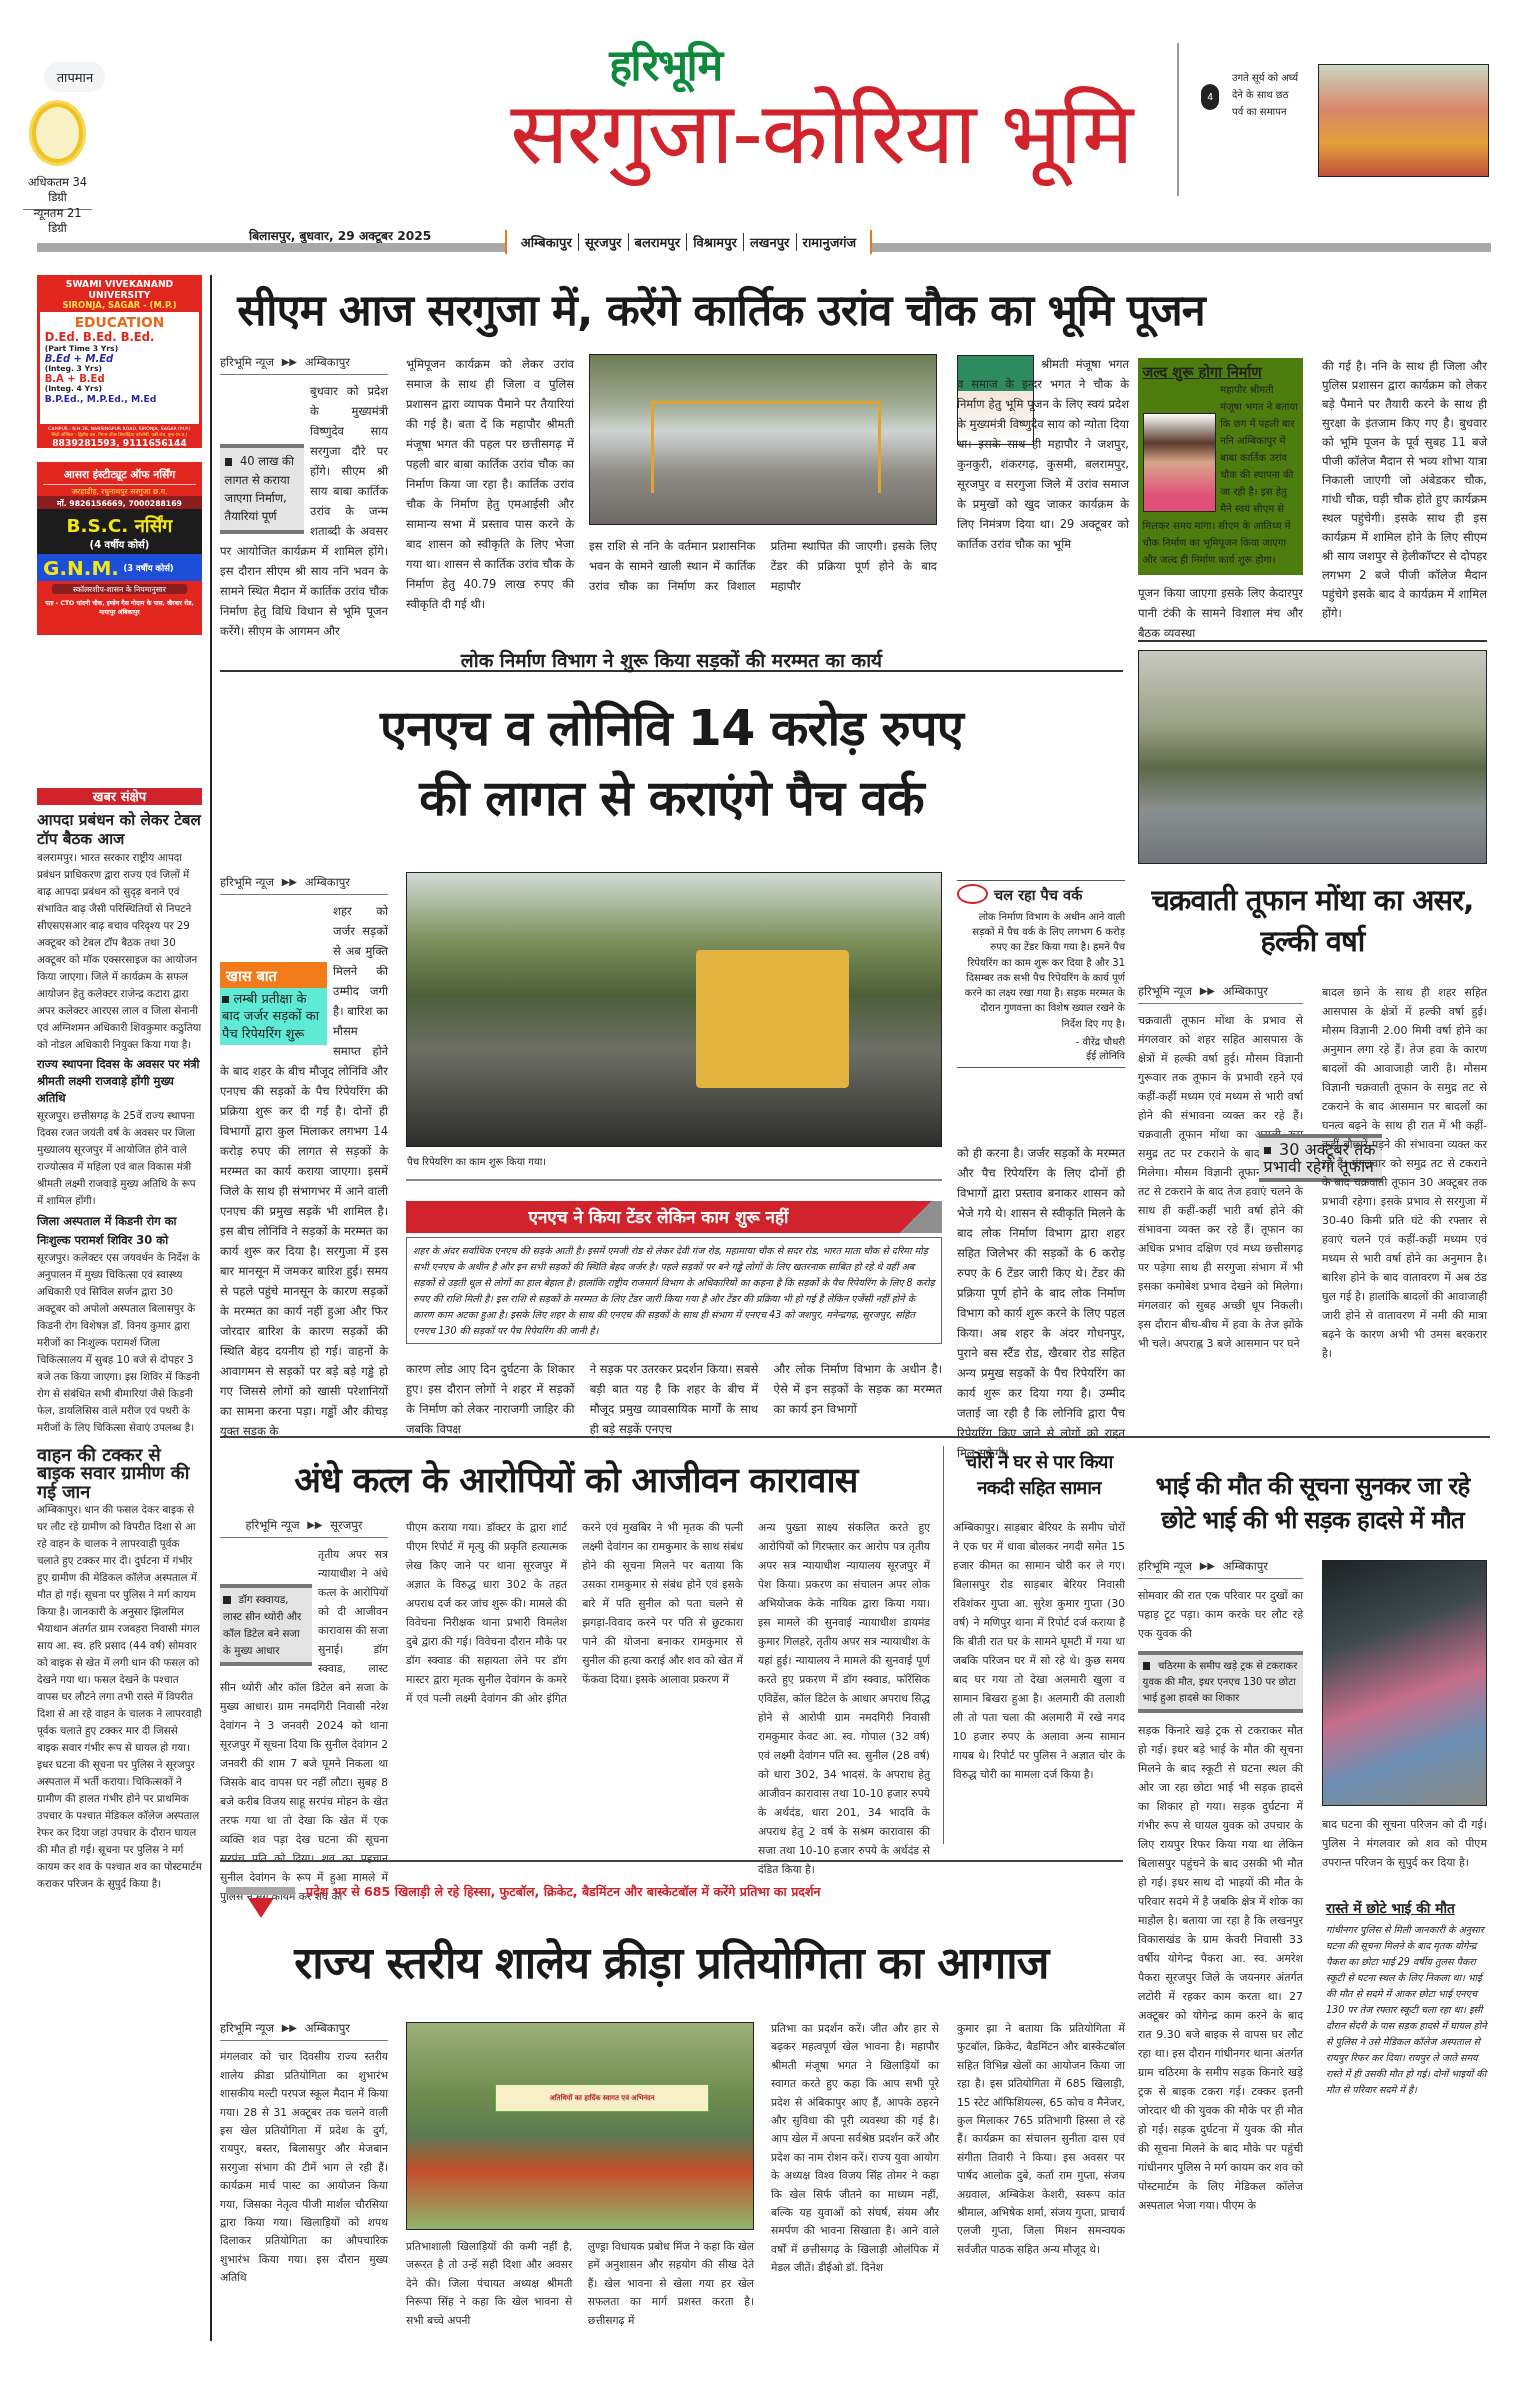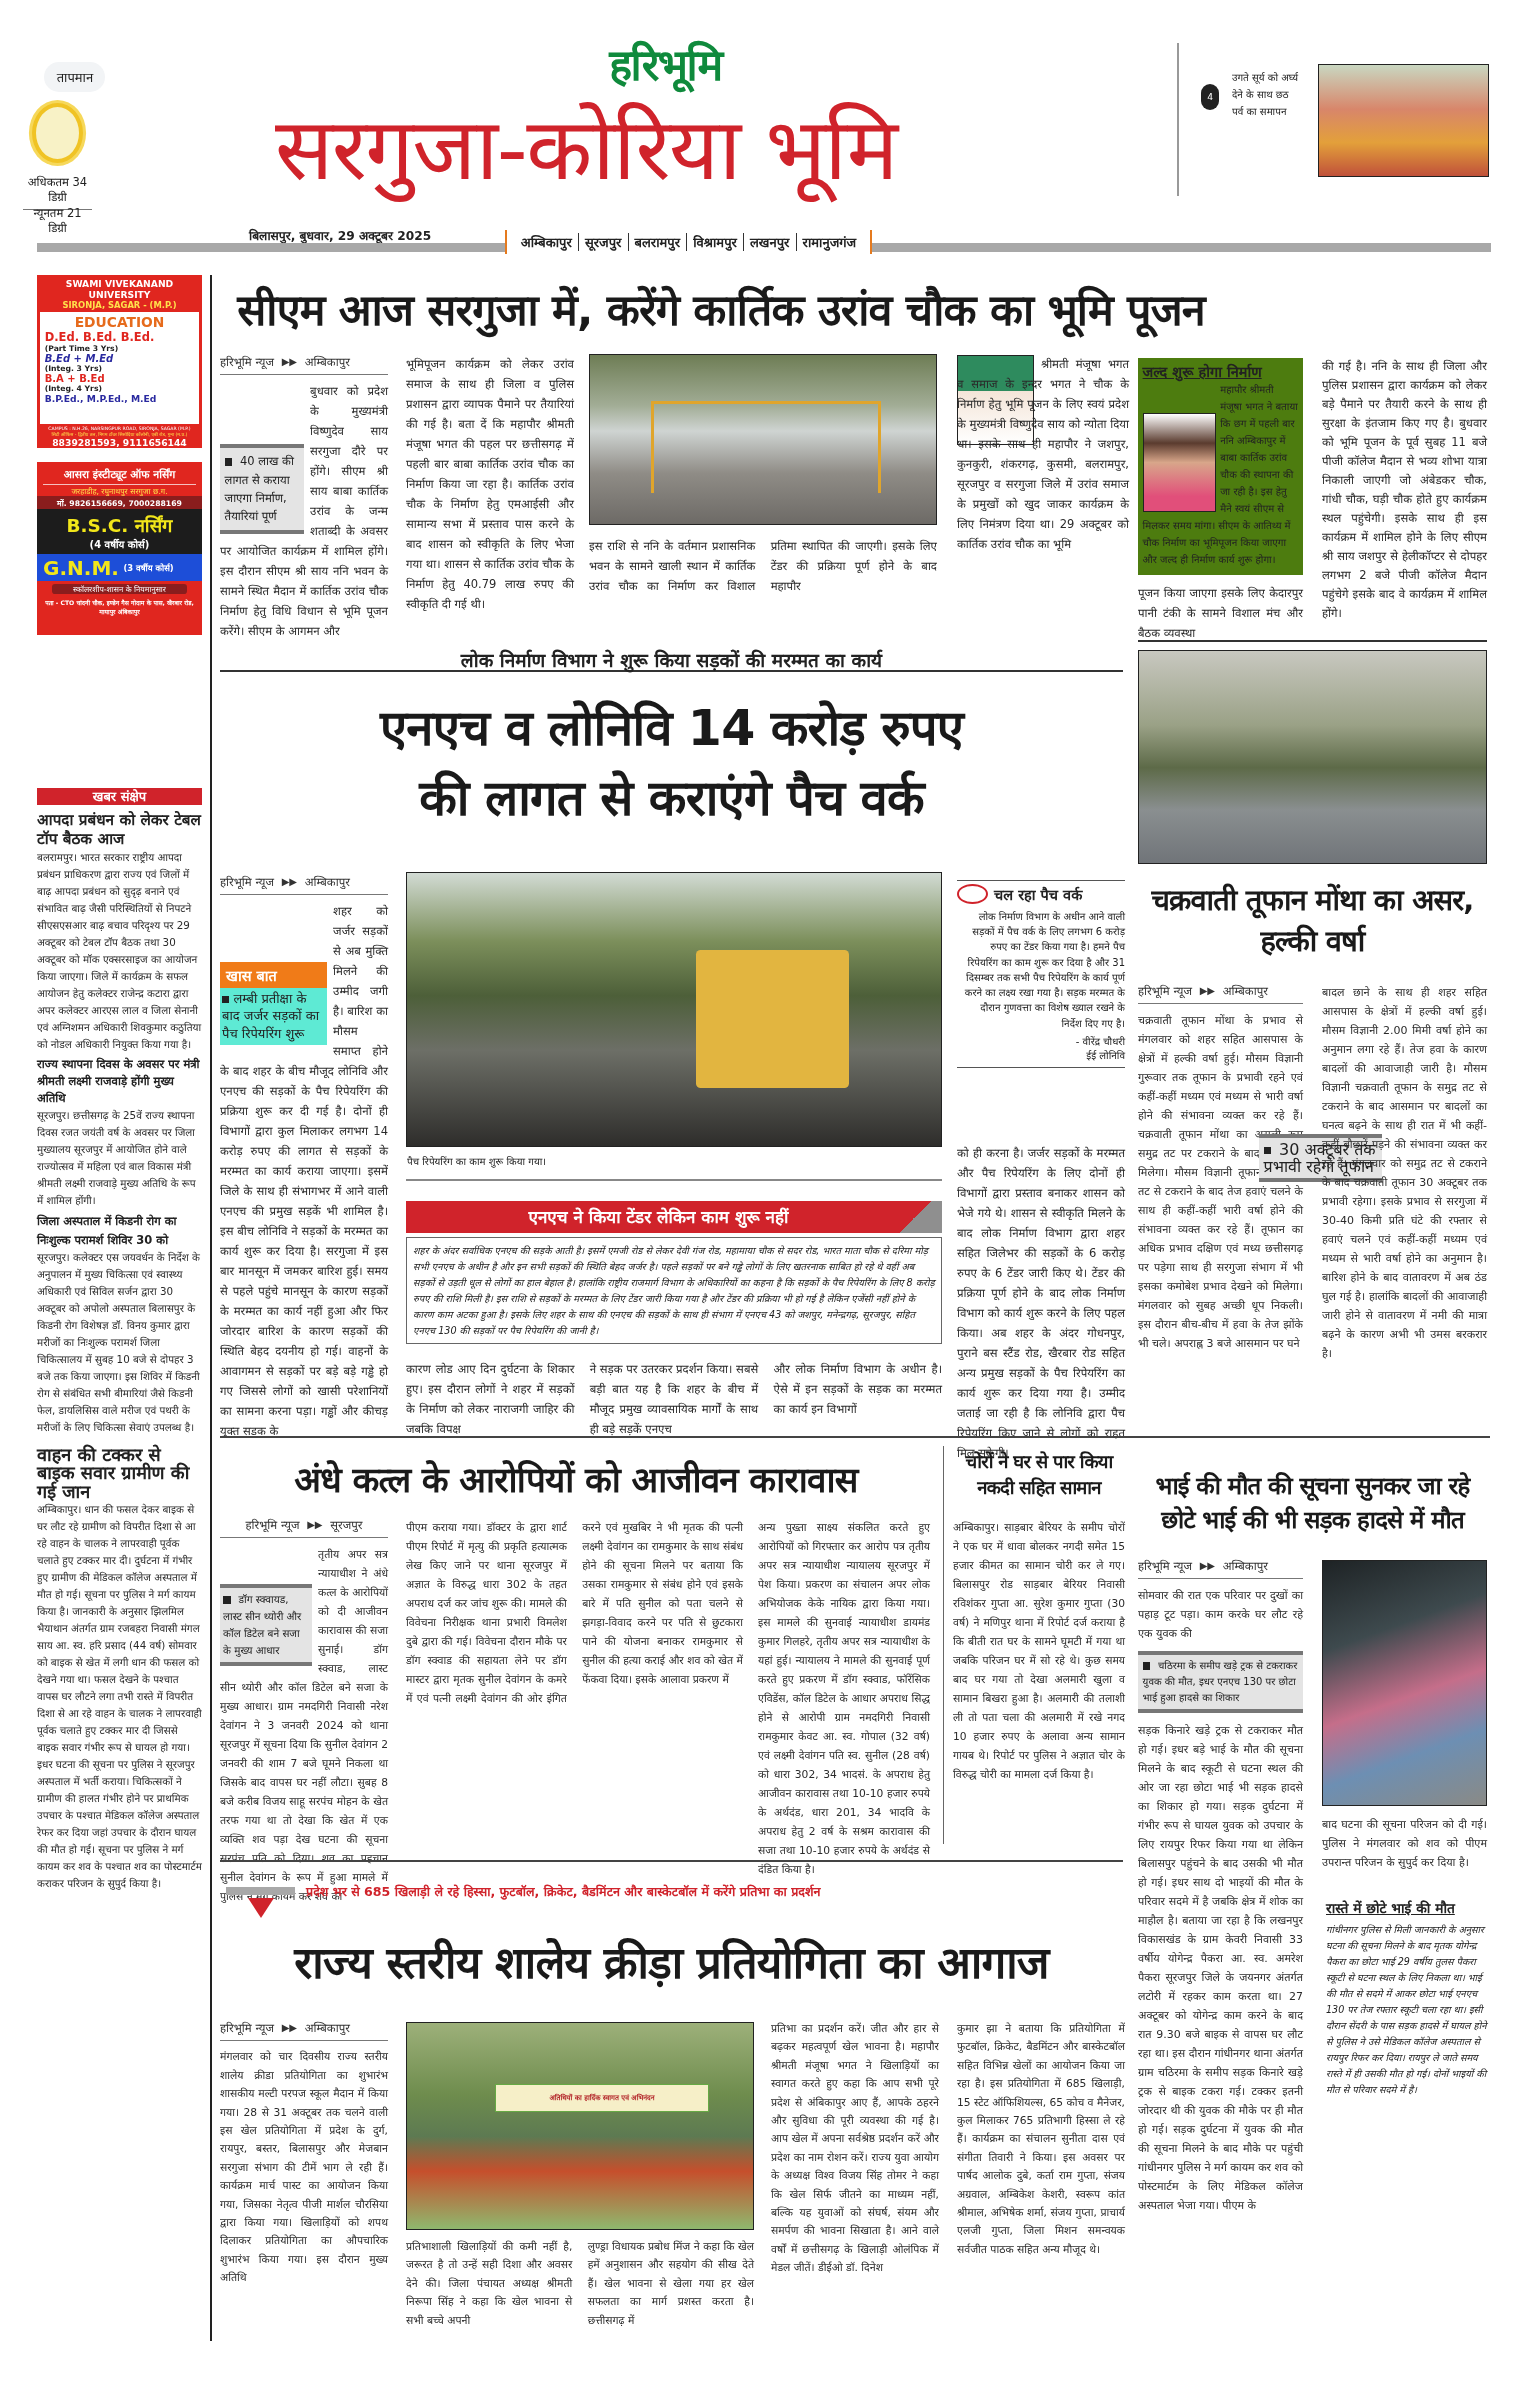--- a/index.html
+++ b/index.html
@@ -21,21 +21,21 @@
 <body>
 
 <div class="abs" style="left:21.4px;top:54px;width:38px;height:184px;">
   <div style="position:absolute;left:23px;top:7.7px;width:61px;background:#f2f4f6;border-radius:15.3px;padding:6.1px 0;text-align:center;font-size:13px;">तापमान</div>
 </div>
 <div class="abs" style="left:32px;top:103px;width:51px;height:60px;border-radius:50%;background:#f8f2c6;border:4.6px solid #f0c324;box-shadow:0 0 0 3.1px #f6d85a;"></div>
 <div class="abs" style="left:23px;top:174px;width:69px;font-size:11.5px;text-align:center;border-bottom:1.5px solid #777;padding-bottom:4.6px;">अधिकतम 34 डिग्री</div>
 <div class="abs" style="left:23px;top:205px;width:69px;font-size:11.5px;text-align:center;">न्यूनतम 21 डिग्री</div>
 
 <div class="abs" style="left:566px;top:34px;width:199px;text-align:center;font-size:43px;font-weight:bold;color:#0f8a3c;letter-spacing:-1.5px;">हरिभूमि</div>
-<div class="abs" style="left:275px;top:84px;width:857px;text-align:left;font-size:86px;line-height:99px;color:#d0232b;letter-spacing:-1.5px;margin-top:16px;">सरगुजा-कोरिया भूमि</div>
+<div class="abs" style="left:275px;top:84px;width:857px;text-align:right;font-size:86px;line-height:99px;color:#d0232b;letter-spacing:-1.5px;">सरगुजा-कोरिया भूमि</div>
 
 <div class="abs" style="left:1177px;top:43px;width:1.5px;height:153px;background:#999;"></div>
 <div class="abs" style="left:1201px;top:84px;width:18.4px;height:26px;border-radius:9.2px;background:#222;color:#fff;font-size:9.2px;text-align:center;line-height:26px;">4</div>
 <div class="abs" style="left:1232px;top:69px;width:69px;font-size:10px;line-height:17px;">उगते सूर्य को अर्घ्य देने के साथ छठ पर्व का समापन</div>
 <div class="abs photo" style="left:1318px;top:64px;width:171px;height:113px;background:linear-gradient(180deg,#c9d7c1 0%,#d8866a 40%,#e3a03a 70%,#c0513a 100%);"></div>
 
 <div class="abs" style="left:249px;top:227px;font-size:12.2px;font-weight:bold;">बिलासपुर, बुधवार, 29 अक्टूबर 2025</div>
 <div class="abs" style="left:37px;top:243px;width:1454px;height:9.2px;background:#a8a8a8;"></div>
 <div class="abs" style="left:505px;top:230px;background:#fff;padding:3.1px 7.7px;border-left:2.3px solid #e57a1e;border-right:2.3px solid #e57a1e;display:flex;gap:0;font-size:13px;font-weight:bold;">
   <span style="padding:0 6.1px;border-right:0.8px solid #333">अम्बिकापुर</span>

